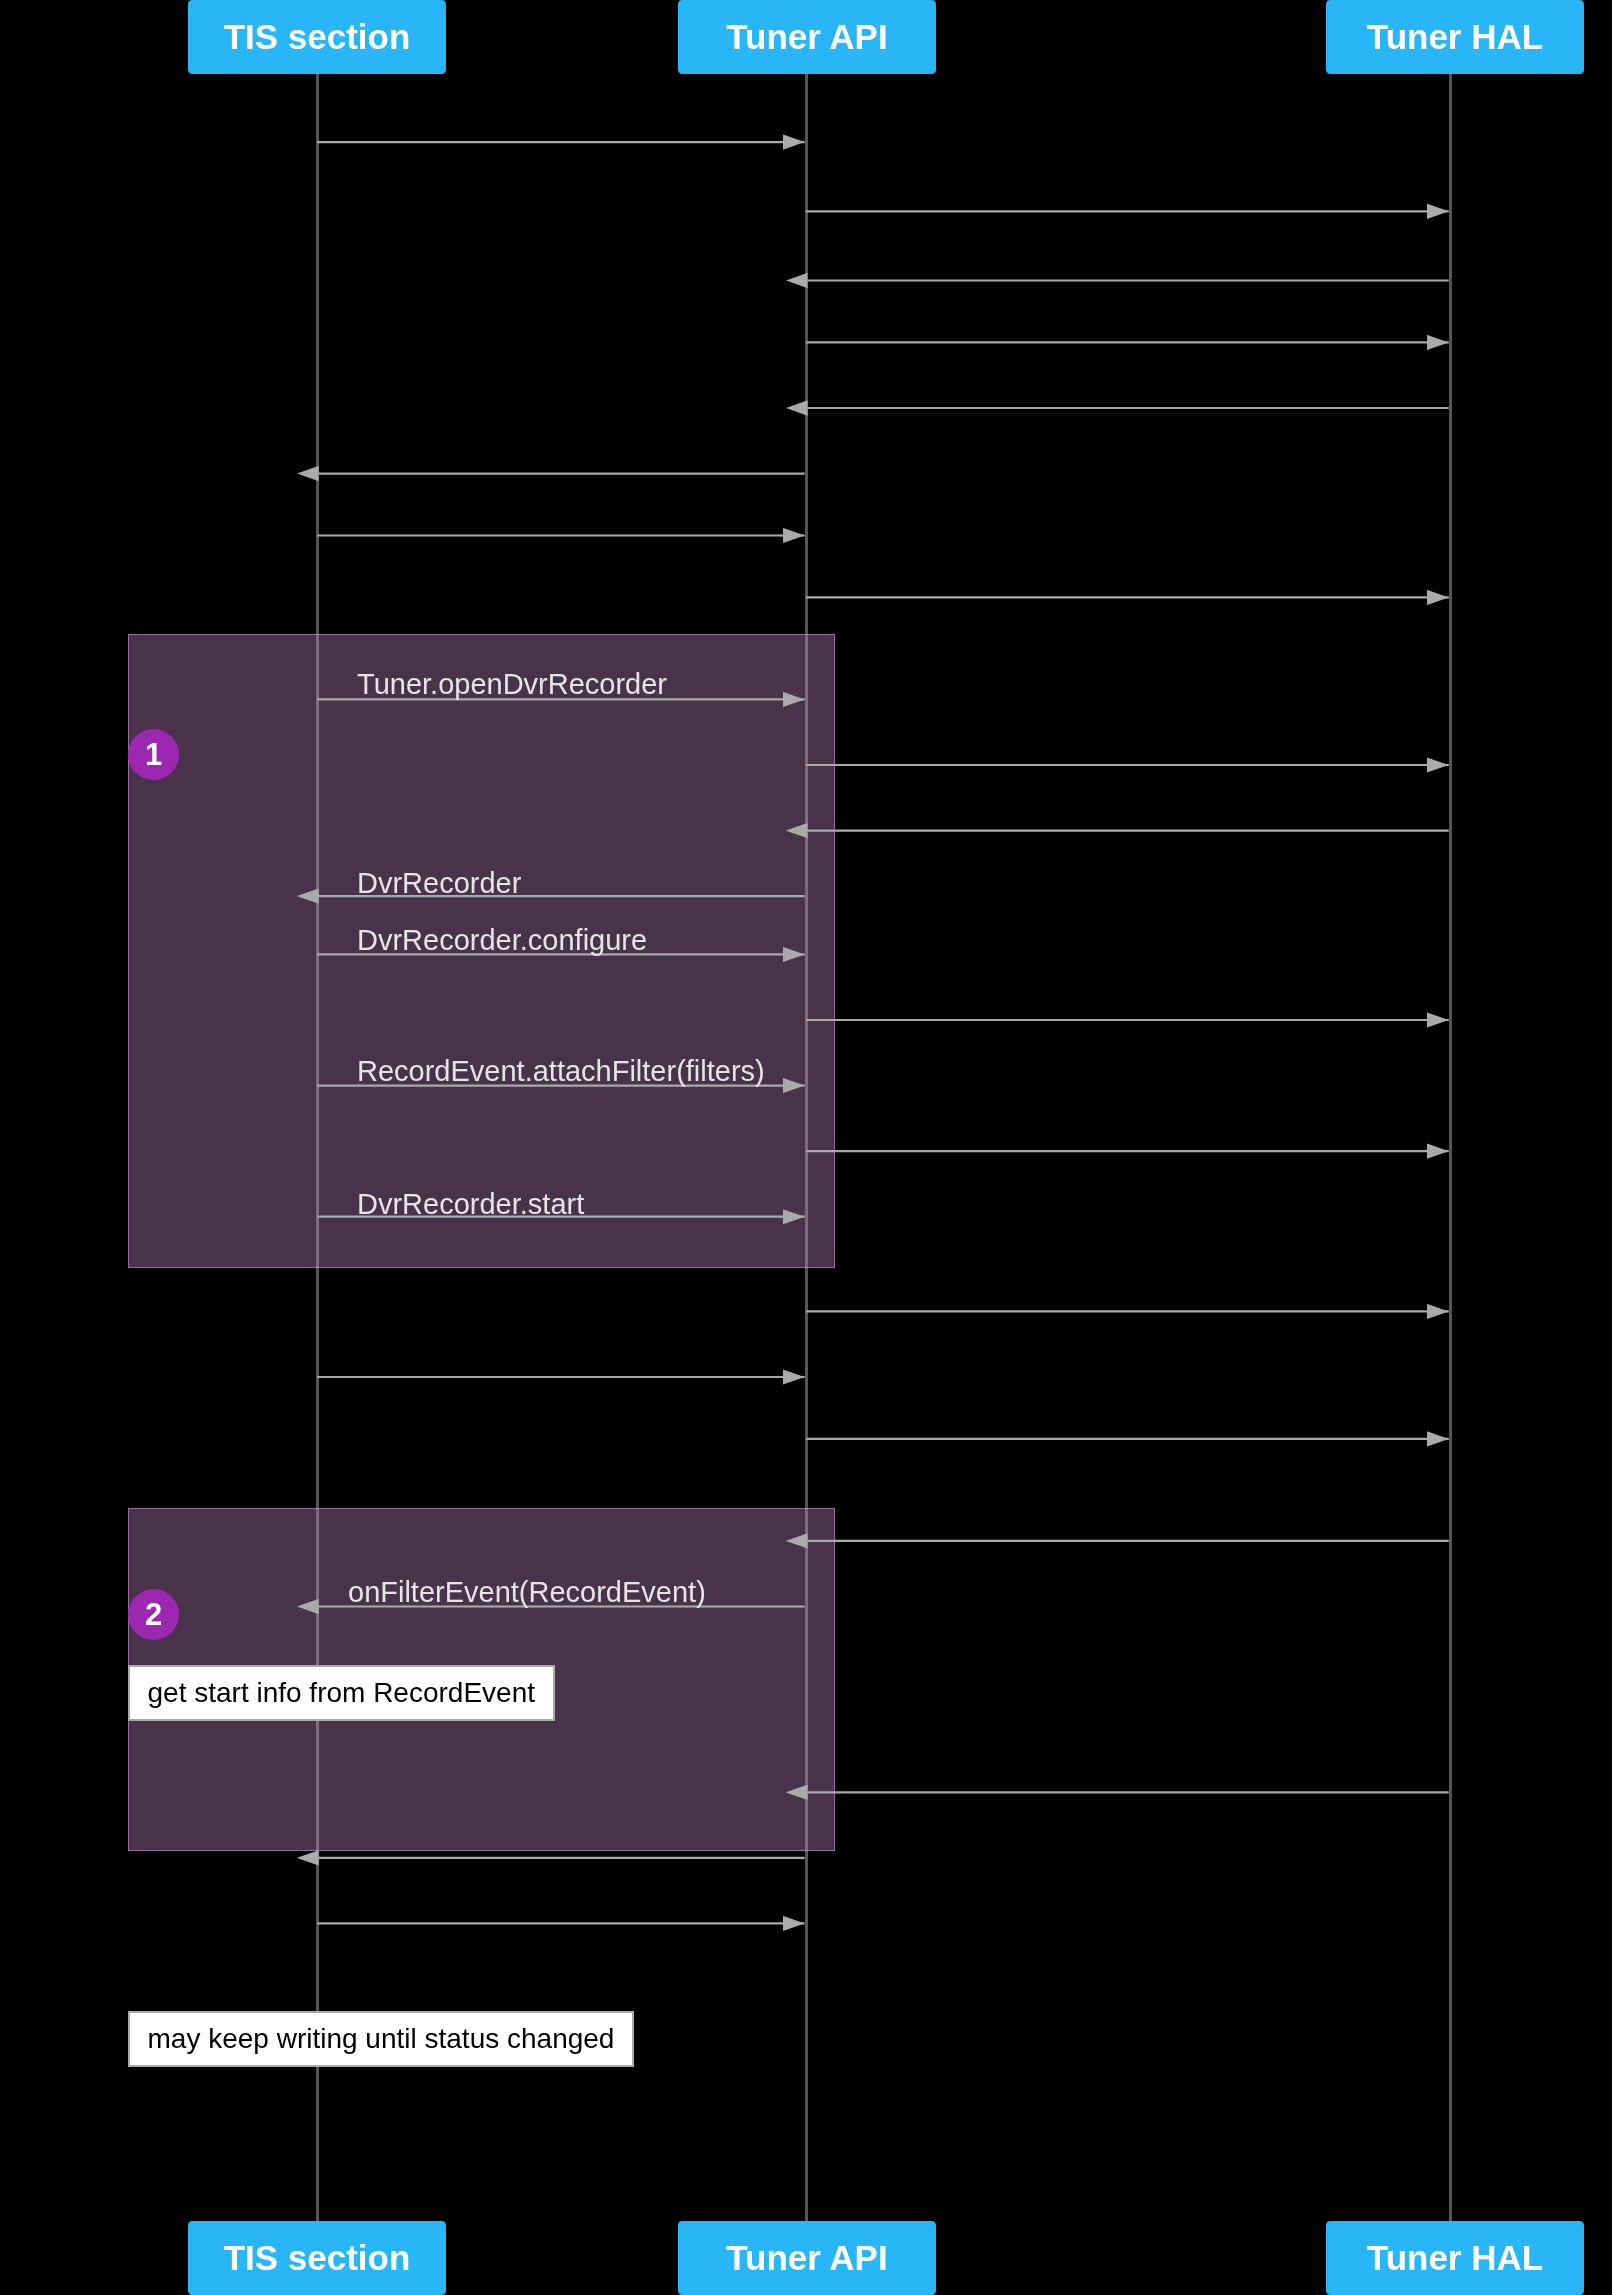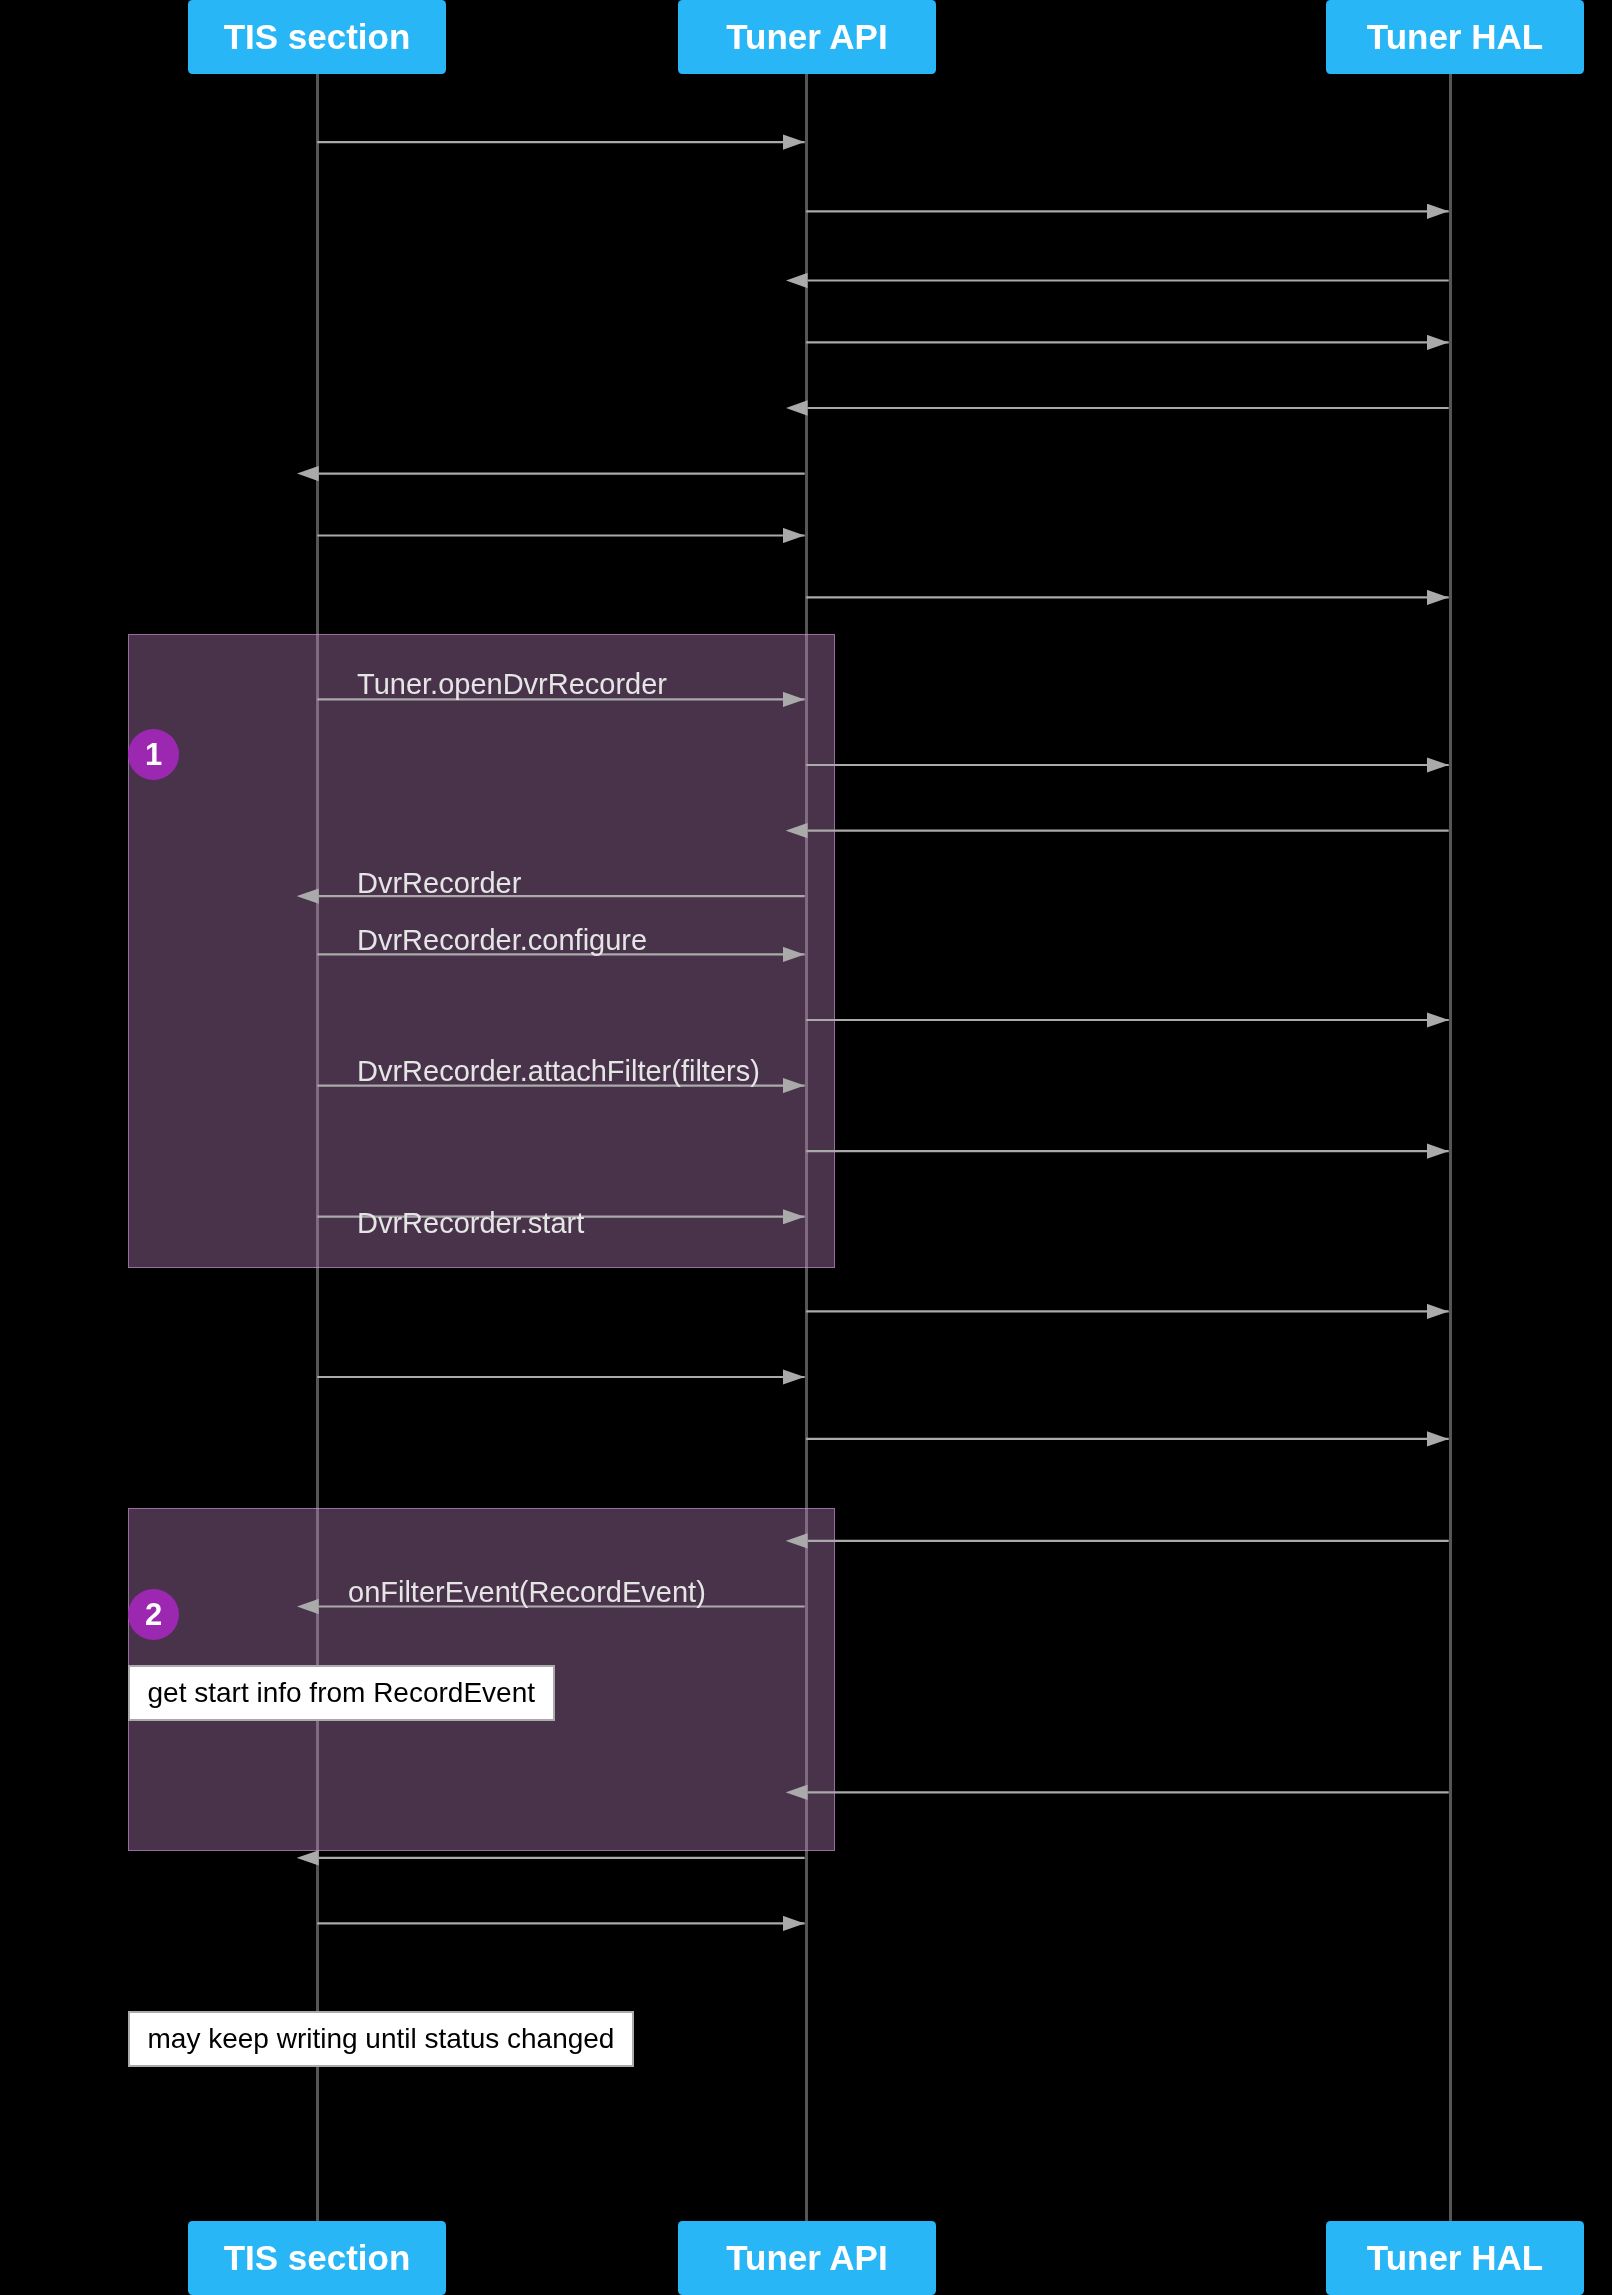--- a/index.html
+++ b/index.html
@@ -200,18 +200,18 @@
 
   <line x1="435" y1="2640" x2="1104" y2="2640" stroke="#aaa" stroke-width="3" marker-end="url(#arrowR)"></line>
 </svg>
 
 <div class="arrow-label" style="left: 357px; top: 668px;">Tuner.openDvrRecorder</div>
 
 <div class="arrow-label" style="left: 357px; top: 867px;">DvrRecorder</div>
 
 <div class="arrow-label" style="left: 357px; top: 924px;">DvrRecorder.configure</div>
 
-<div class="arrow-label" style="left: 357px; top: 1055px;">DvrRecorder.attachFilter(filters)</div>
-
-<div class="arrow-label" style="left: 357px; top: 1188px; margin-top: 19px;">DvrRecorder.start</div>
+<div class="arrow-label" style="left: 357px; top: 1055px;">RecordEvent.attachFilter(filters)</div>
+
+<div class="arrow-label" style="left: 357px; top: 1188px;">DvrRecorder.start</div>
 
 <div class="arrow-label" style="left: 348px; top: 1576px;">onFilterEvent(RecordEvent)</div>
 
 
 </body></html>

